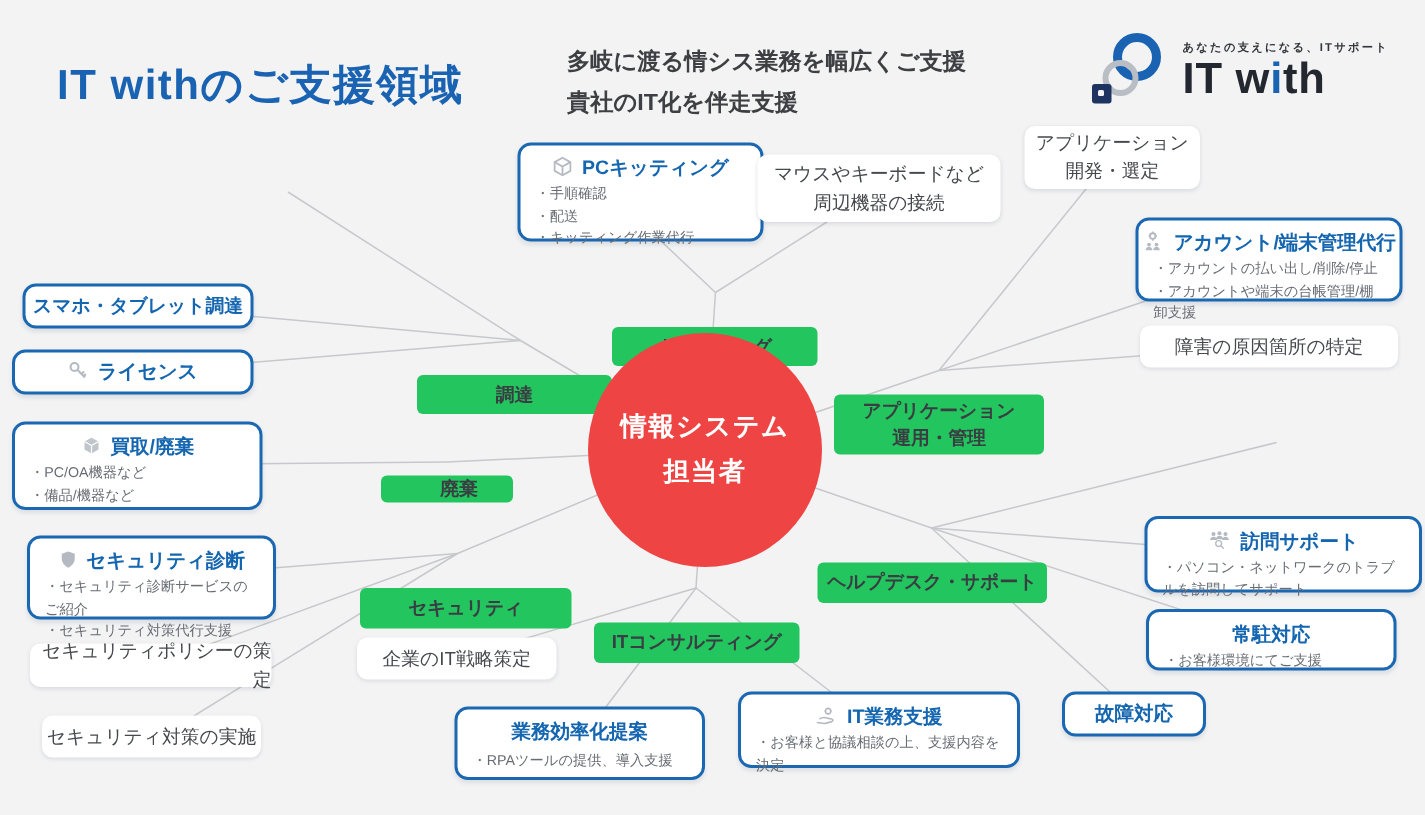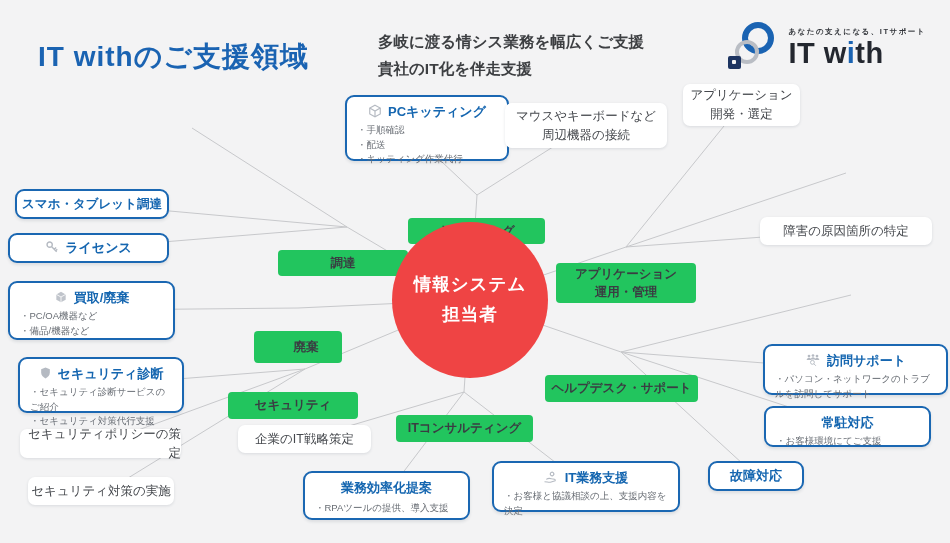--- a/index.html
+++ b/index.html
@@ -130,22 +130,22 @@
       <div class="logo-tagline">あなたの支えになる、ITサポート</div>
       <div class="logo-brand"><span>IT w</span><span class="blue-i">i</span><span>th</span></div>
     </div>
   </div>
 
   <div class="center-node">情報システム
 担当者</div>
 
   <div class="cat" style="left:408px;top:182px;width:137px;height:26px;">キッティング</div>
   <div class="cat" style="left:278px;top:214px;width:130px;height:26px;">調達</div>
-  <div class="cat" style="left:254px;top:295px;width:88px;height:32px;padding-left:16px;">廃棄</div>
-  <div class="cat" style="left:228px;top:356px;width:130px;height:27px;">セキュリティ</div>
+  <div class="cat" style="left:254px;top:281px;width:88px;height:18px;padding-left:16px;">廃棄</div>
+  <div class="cat" style="left:240px;top:356px;width:141px;height:27px;">セキュリティ</div>
   <div class="cat" style="left:396px;top:379px;width:137px;height:27px;">ITコンサルティング</div>
   <div class="cat" style="left:556px;top:227px;width:140px;height:40px;">アプリケーション
 運用・管理</div>
   <div class="cat" style="left:545px;top:339px;width:153px;height:27px;">ヘルプデスク・サポート</div>
 
 
   <div class="sbox" style="left:325px;top:95px;width:164px;height:66px;margin-left:20px;">
     <div class="sbox-title">
         <span class="bx-icon"><svg width="14" height="14" viewBox="0 0 24 24">
             <path d="M12 2 21 7v10l-9 5-9-5V7l9-5z" fill="none" stroke="currentColor" stroke-width="2"></path>
@@ -196,20 +196,36 @@
             <path d="M12 2l8 3v6c0 5-3.4 8.6-8 11-4.6-2.4-8-6-8-11V5l8-3z" fill="currentColor"></path>
           </svg></span>
         <span>セキュリティ診断</span>
       </div>
     <ul class="sbox-items">
       <li>・セキュリティ診断サービスのご紹介</li>
       <li>・セキュリティ対策代行支援</li>
     </ul>
   </div>
 
+  <div class="sbox" style="left:757px;top:145px;width:178px;height:56px;">
+    <div class="sbox-title">
+        <span class="bx-icon"><svg width="15" height="15" viewBox="0 0 24 24">
+            <circle cx="12" cy="7" r="3" fill="none" stroke="currentColor" stroke-width="2"></circle>
+            <path d="M12 2v2M12 10v2M7.7 7h2M14.3 7h2M9 4l1.4 1.4M15 4l-1.4 1.4" stroke="currentColor" stroke-width="1.6"></path>
+            <circle cx="8" cy="16" r="2" fill="currentColor"></circle>
+            <circle cx="16" cy="16" r="2" fill="currentColor"></circle>
+            <path d="M4.5 22c0-2 1.6-3.5 3.5-3.5S11.5 20 11.5 22zM12.5 22c0-2 1.6-3.5 3.5-3.5s3.5 1.5 3.5 3.5z" fill="currentColor"></path>
+          </svg></span>
+        <span>アカウント/端末管理代行</span>
+      </div>
+    <ul class="sbox-items">
+      <li>・アカウントの払い出し/削除/停止</li>
+      <li>・アカウントや端末の台帳管理/棚卸支援</li>
+    </ul>
+  </div>
 
 
   <div class="sbox" style="left:763px;top:344px;width:185px;height:51px;">
     <div class="sbox-title">
         <span class="bx-icon"><svg width="16" height="13" viewBox="0 0 28 22">
             <circle cx="7" cy="5" r="2.4" fill="currentColor"></circle>
             <circle cx="14" cy="4" r="2.4" fill="currentColor"></circle>
             <circle cx="21" cy="5" r="2.4" fill="currentColor"></circle>
             <path d="M3 12c0-2.3 1.8-4 4-4s4 1.7 4 4zM10 11c0-2.3 1.8-4 4-4s4 1.7 4 4zM17 12c0-2.3 1.8-4 4-4s4 1.7 4 4z" fill="currentColor"></path>
             <circle cx="13" cy="16" r="3.4" fill="none" stroke="currentColor" stroke-width="1.6"></circle>

